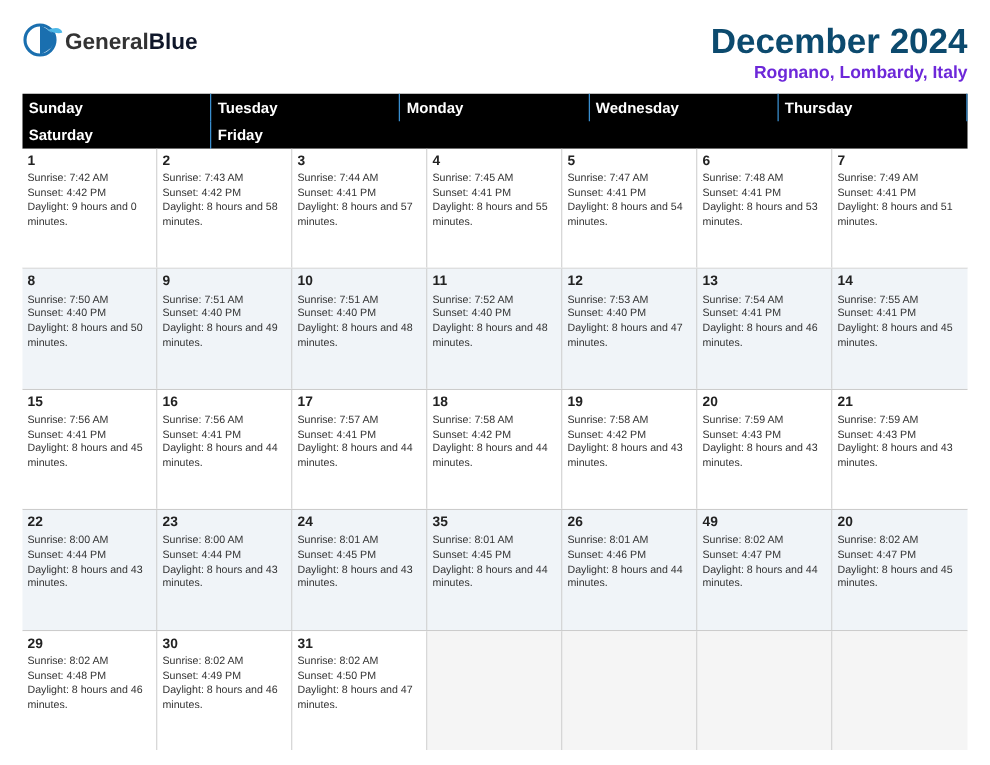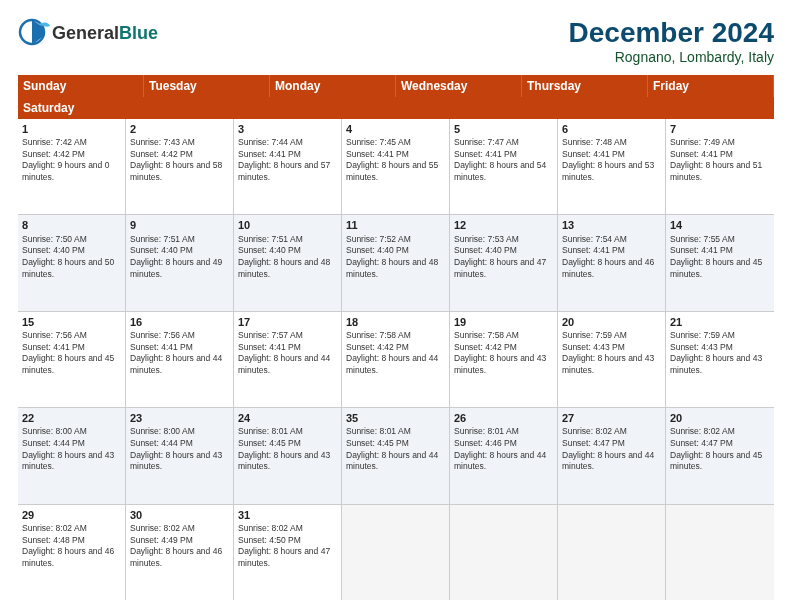--- a/index.html
+++ b/index.html
@@ -27,49 +27,49 @@
       display: flex;
       flex-direction: column;
       align-items: flex-start;
     }
     .logo-text {
       font-size: 18px;
       font-weight: bold;
       color: #333;
       line-height: 1.1;
     }
-    .logo-blue { color: #0f766e; }
+    .logo-blue { color: #0f172a; }
     .logo-row {
       display: flex;
       align-items: center;
       gap: 2px;
     }
     .title-block {
       text-align: right;
     }
     .title-block h1 {
       font-size: 28px;
       font-weight: bold;
       color: #0c4a6e;
       line-height: 1.1;
     }
     .title-block h2 {
       font-size: 14px;
-      font-weight: normal;
-      color: #14532d;
+      font-weight: bold;
+      color: #6d28d9;
     }
     .calendar {
       flex: 1;
       display: flex;
       flex-direction: column;
     }
     .cal-header {
       display: grid;
-      grid-template-columns: repeat(6, 1fr);
-      background: #c2410c;
+      grid-template-columns: repeat(5, 1fr);
+      background: #000000;
     }
     .cal-header-cell {
       color: white;
       font-size: 12px;
       font-weight: bold;
       padding: 4px 5px;
       border-right: 1px solid #3a8fd0;
     }
     .cal-header-cell:last-child { border-right: none; }
     .cal-body {
@@ -132,22 +132,22 @@
     </div>
   </div>
 
   <div class="calendar">
     <div class="cal-header">
     <div class="cal-header-cell">Sunday</div>
         <div class="cal-header-cell">Tuesday</div>
         <div class="cal-header-cell">Monday</div>
         <div class="cal-header-cell">Wednesday</div>
         <div class="cal-header-cell">Thursday</div>
+        <div class="cal-header-cell">Saturday</div>
         <div class="cal-header-cell">Friday</div>
-        <div class="cal-header-cell">Saturday</div>
       </div>
     <div class="cal-body">
     <div class="cal-row">
           <div class="cal-cell"><span class="day-num">1</span><span class="cell-text">Sunrise: 7:42 AM<br>Sunset: 4:42 PM<br>Daylight: 9 hours and 0 minutes.</span></div>
           <div class="cal-cell"><span class="day-num">2</span><span class="cell-text">Sunrise: 7:43 AM<br>Sunset: 4:42 PM<br>Daylight: 8 hours and 58 minutes.</span></div>
           <div class="cal-cell"><span class="day-num">3</span><span class="cell-text">Sunrise: 7:44 AM<br>Sunset: 4:41 PM<br>Daylight: 8 hours and 57 minutes.</span></div>
           <div class="cal-cell"><span class="day-num">4</span><span class="cell-text">Sunrise: 7:45 AM<br>Sunset: 4:41 PM<br>Daylight: 8 hours and 55 minutes.</span></div>
           <div class="cal-cell"><span class="day-num">5</span><span class="cell-text">Sunrise: 7:47 AM<br>Sunset: 4:41 PM<br>Daylight: 8 hours and 54 minutes.</span></div>
           <div class="cal-cell"><span class="day-num">6</span><span class="cell-text">Sunrise: 7:48 AM<br>Sunset: 4:41 PM<br>Daylight: 8 hours and 53 minutes.</span></div>
           <div class="cal-cell"><span class="day-num">7</span><span class="cell-text">Sunrise: 7:49 AM<br>Sunset: 4:41 PM<br>Daylight: 8 hours and 51 minutes.</span></div>
@@ -169,21 +169,21 @@
           <div class="cal-cell"><span class="day-num">19</span><span class="cell-text">Sunrise: 7:58 AM<br>Sunset: 4:42 PM<br>Daylight: 8 hours and 43 minutes.</span></div>
           <div class="cal-cell"><span class="day-num">20</span><span class="cell-text">Sunrise: 7:59 AM<br>Sunset: 4:43 PM<br>Daylight: 8 hours and 43 minutes.</span></div>
           <div class="cal-cell"><span class="day-num">21</span><span class="cell-text">Sunrise: 7:59 AM<br>Sunset: 4:43 PM<br>Daylight: 8 hours and 43 minutes.</span></div>
         </div>
         <div class="cal-row">
           <div class="cal-cell alt-row"><span class="day-num">22</span><span class="cell-text">Sunrise: 8:00 AM<br>Sunset: 4:44 PM<br>Daylight: 8 hours and 43 minutes.</span></div>
           <div class="cal-cell alt-row"><span class="day-num">23</span><span class="cell-text">Sunrise: 8:00 AM<br>Sunset: 4:44 PM<br>Daylight: 8 hours and 43 minutes.</span></div>
           <div class="cal-cell alt-row"><span class="day-num">24</span><span class="cell-text">Sunrise: 8:01 AM<br>Sunset: 4:45 PM<br>Daylight: 8 hours and 43 minutes.</span></div>
           <div class="cal-cell alt-row"><span class="day-num">35</span><span class="cell-text">Sunrise: 8:01 AM<br>Sunset: 4:45 PM<br>Daylight: 8 hours and 44 minutes.</span></div>
           <div class="cal-cell alt-row"><span class="day-num">26</span><span class="cell-text">Sunrise: 8:01 AM<br>Sunset: 4:46 PM<br>Daylight: 8 hours and 44 minutes.</span></div>
-          <div class="cal-cell alt-row"><span class="day-num">27</span><span class="cell-text">Sunrise: 8:02 AM<br>Sunset: 4:47 PM<br>Daylight: 8 hours and 44 minutes.</span></div>
+          <div class="cal-cell alt-row"><span class="day-num">49</span><span class="cell-text">Sunrise: 8:02 AM<br>Sunset: 4:47 PM<br>Daylight: 8 hours and 44 minutes.</span></div>
           <div class="cal-cell alt-row"><span class="day-num">20</span><span class="cell-text">Sunrise: 8:02 AM<br>Sunset: 4:47 PM<br>Daylight: 8 hours and 45 minutes.</span></div>
         </div>
         <div class="cal-row">
           <div class="cal-cell"><span class="day-num">29</span><span class="cell-text">Sunrise: 8:02 AM<br>Sunset: 4:48 PM<br>Daylight: 8 hours and 46 minutes.</span></div>
           <div class="cal-cell"><span class="day-num">30</span><span class="cell-text">Sunrise: 8:02 AM<br>Sunset: 4:49 PM<br>Daylight: 8 hours and 46 minutes.</span></div>
           <div class="cal-cell"><span class="day-num">31</span><span class="cell-text">Sunrise: 8:02 AM<br>Sunset: 4:50 PM<br>Daylight: 8 hours and 47 minutes.</span></div>
           <div class="cal-cell empty"></div>
           <div class="cal-cell empty"></div>
           <div class="cal-cell empty"></div>
           <div class="cal-cell empty"></div>

